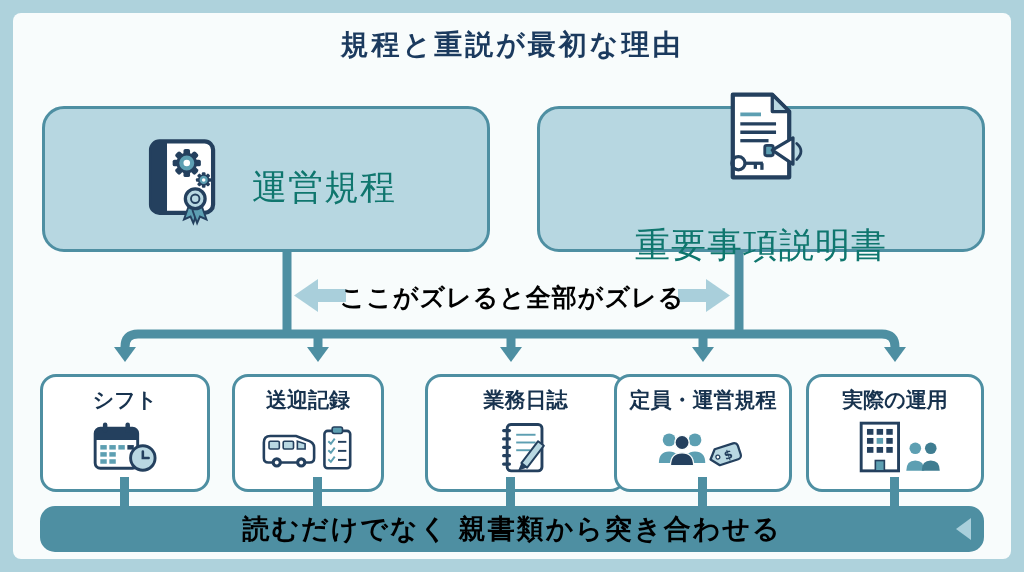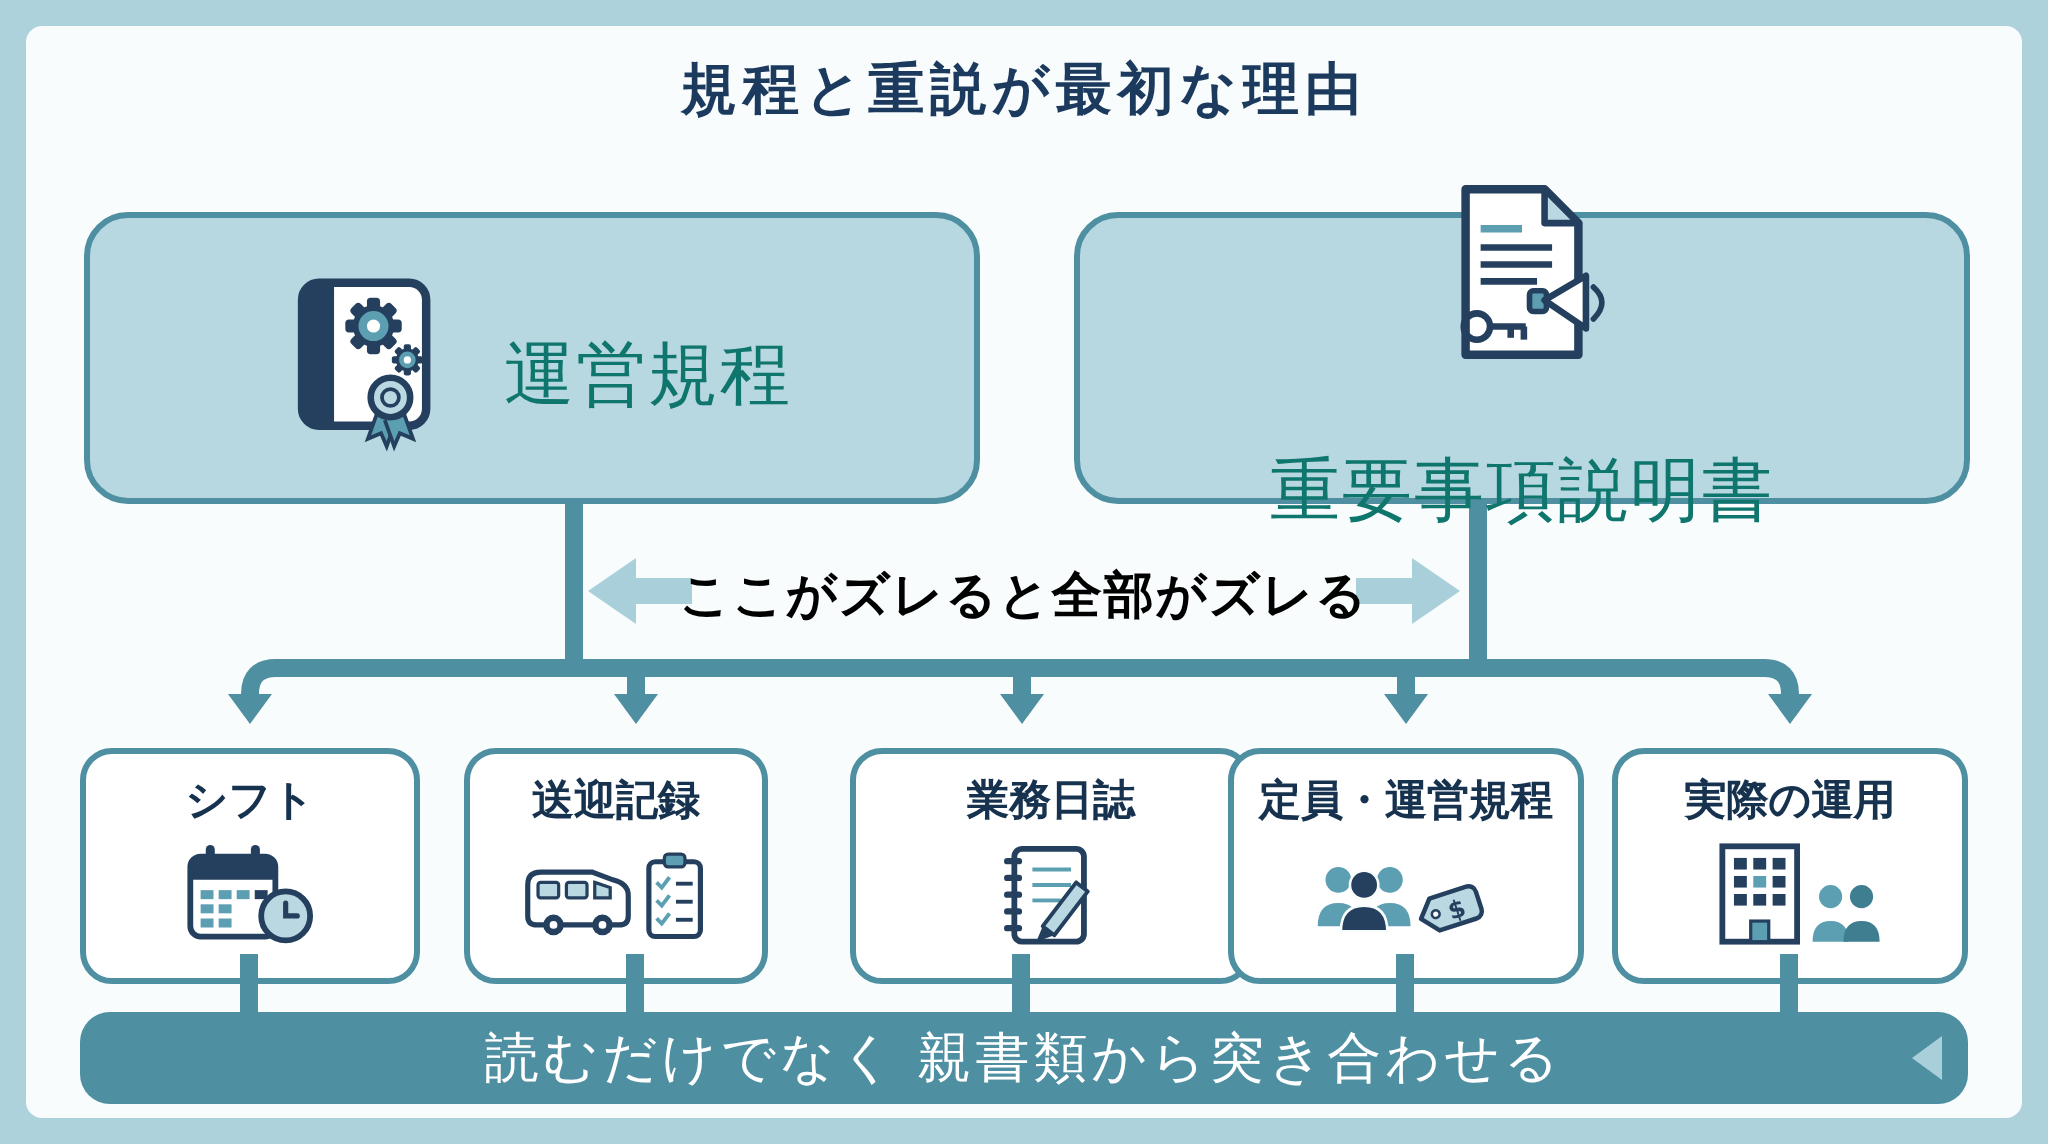--- a/index.html
+++ b/index.html
@@ -55,21 +55,21 @@
   .drop {
     position:absolute; top:477px; width:9px; height:31px; background:#4e8fa2;
   }
   .d1 { left:120px; } .d2 { left:313px; } .d3 { left:506px; } .d4 { left:698px; } .d5 { left:890px; }
 
   .banner {
     position:absolute; left:40px; top:506px; width:944px; height:46px;
     background:#4e8fa2; border-radius:15px;
     display:flex; align-items:center; justify-content:center;
   }
-  .banner .text { color:#ffffff; font-size:27px; font-weight:normal; letter-spacing:2px; }
+  .banner .text { color:#000000; font-size:27px; font-weight:bold; letter-spacing:2px; }
   .banner-chevron {
     position:absolute; right:13px; top:50%; transform:translateY(-50%);
     width:0; height:0;
     border-top:11px solid transparent; border-bottom:11px solid transparent;
     border-right:15px solid #a9cfdb;
   }
 </style>
 </head>
 <body>
 

